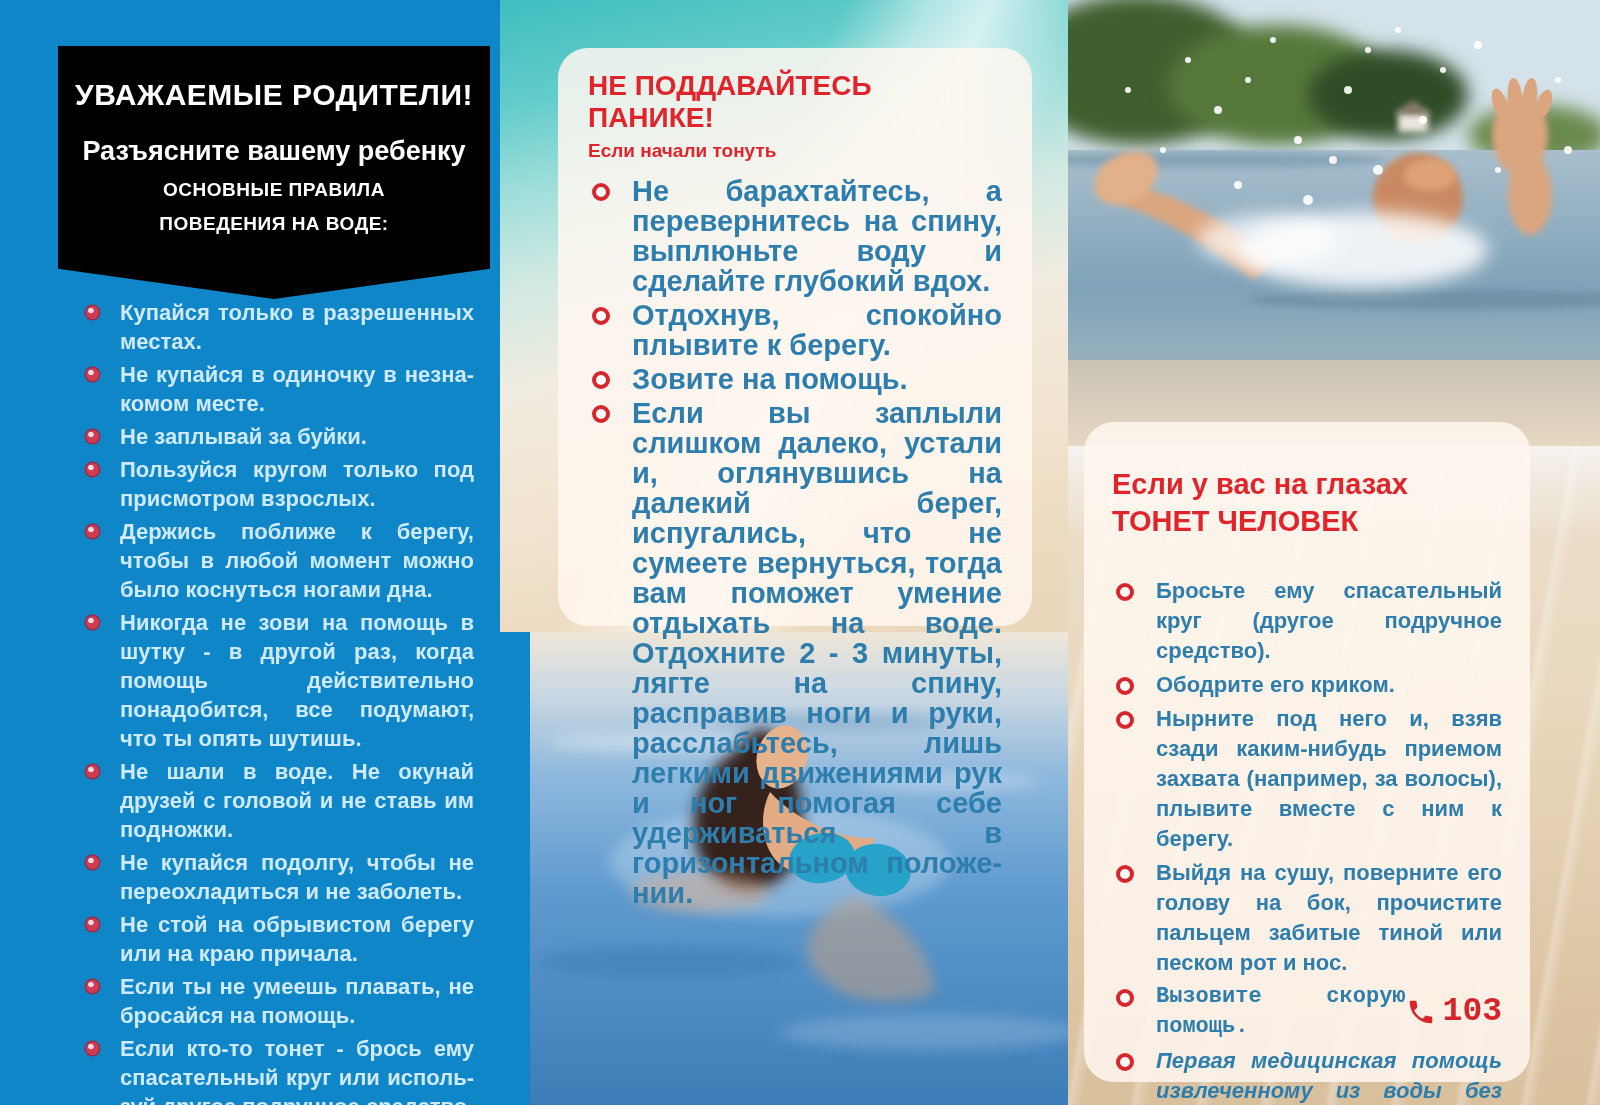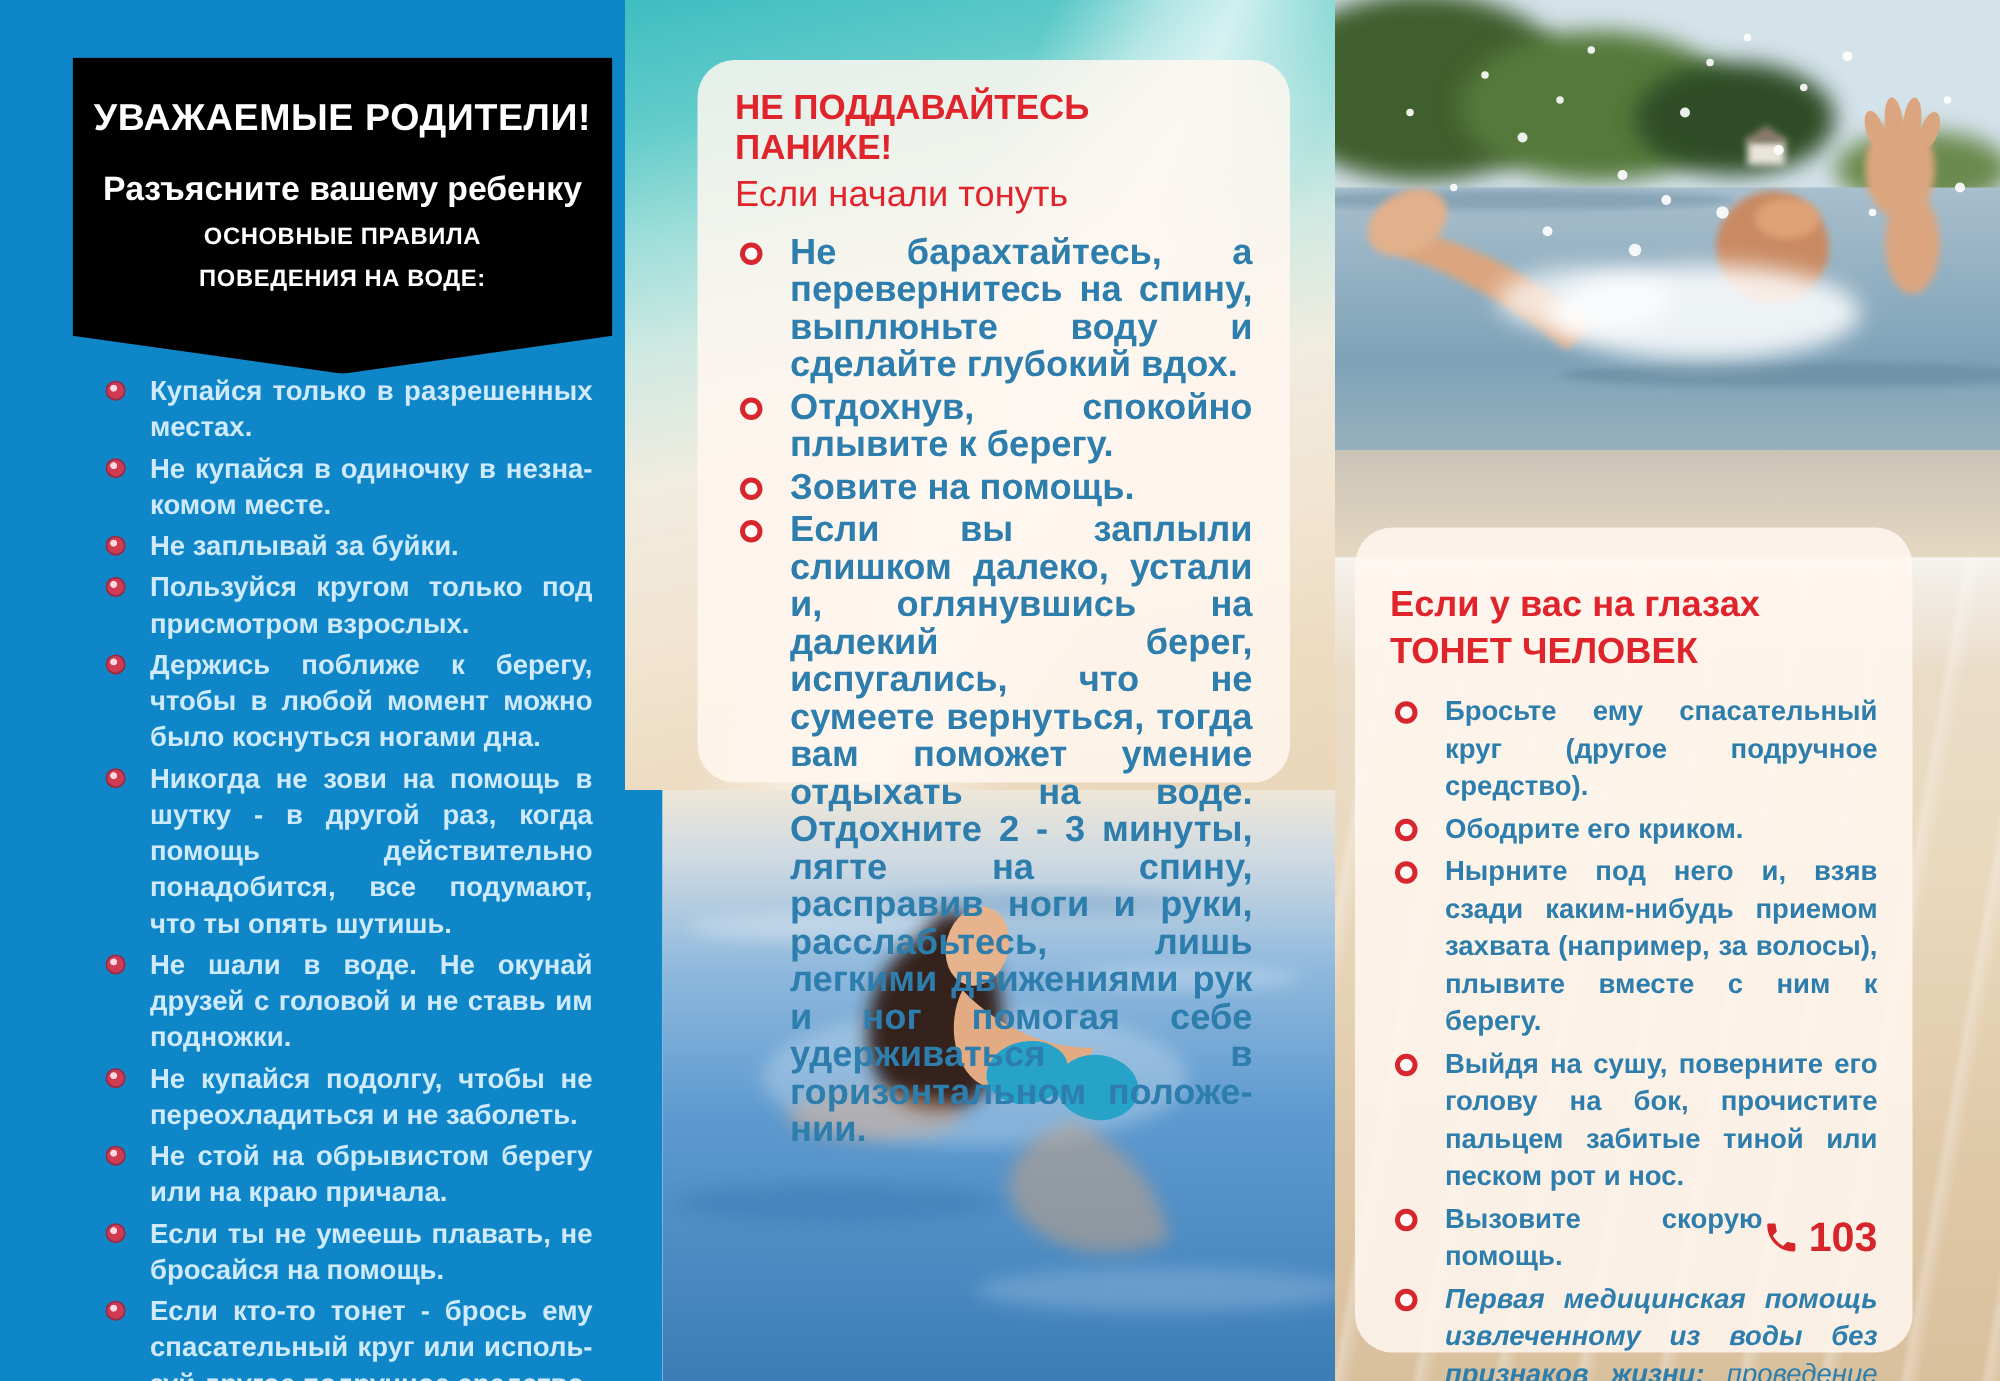--- a/index.html
+++ b/index.html
@@ -44,21 +44,21 @@
     content:""; position:absolute; inset:0;
     background:linear-gradient(115deg, transparent 40%, rgba(255,255,255,.5) 50%, rgba(255,255,255,.7) 57%, transparent 70%);
     pointer-events:none;
   }
   .panel-box { background:rgba(255,247,240,.85); border-radius:30px; }
   .mid-box {
     position:absolute; top:48px; left:58px; width:474px; height:578px;
     padding:22px 30px; z-index:2;
   }
   .mid-title { color:#e0242b; font-size:28px; font-weight:bold; margin:0 0 6px; }
-  .mid-sub   { color:#e0242b; font-size:29px; font-weight:normal; margin:0 0 14px; }
+  .mid-sub   { color:#e0242b; font-size:19px; font-weight:bold; margin:0 0 14px; }
 
   .ring-list { list-style:none; margin:0; padding:0; color:#2d7dad; font-size:29px; font-weight:bold; line-height:30px; }
   .ring-list li { position:relative; padding-left:44px; text-align:justify; margin-bottom:4px; }
   .ring-list li::before {
     content:""; position:absolute; left:4px; top:7px; width:10px; height:10px;
     border:4.5px solid #d8262e; border-radius:50%; background:rgba(255,255,255,.65);
   }
 
   .mid-bottom { height:473px; display:flex; }
   .blue-strip { width:30px; background:#0e86c7; }
@@ -75,23 +75,23 @@
     content:""; position:absolute; inset:0;
     background:
       linear-gradient(180deg, rgba(255,255,255,.75), rgba(255,255,255,0) 14%),
       repeating-linear-gradient(100deg, rgba(255,255,255,0) 0 46px, rgba(255,255,255,.28) 52px, rgba(255,255,255,0) 64px);
     pointer-events:none;
   }
   .right-box {
     position:absolute; top:-24px; left:16px; width:446px; height:660px;
     padding:44px 28px 24px; z-index:2;
   }
-  .right-title { color:#e0242b; font-size:29px; font-weight:bold; line-height:37px; margin:0 0 14px; }
+  .right-title { color:#e0242b; font-size:29px; font-weight:bold; line-height:37px; margin:0 0 36px; }
   .rescue, .rescue-extra { font-size:22px; }
-  .em-line { display:flex; align-items:center; justify-content:space-between; }
+  .em-line { display:flex; align-items:center; justify-content:space-between;font-family:Liberation Mono, monospace; }
   .emergency-number {
     color:#d6242b; font-weight:bold; font-size:33px;
     display:flex; align-items:center; gap:7px; white-space:nowrap;
   }
   .emergency-number svg { display:block; }
   .fa-lead { font-style:italic; font-weight:bold; }
   .fa-rest { font-style:italic; font-weight:normal; }
 </style>
 </head>
 <body>

